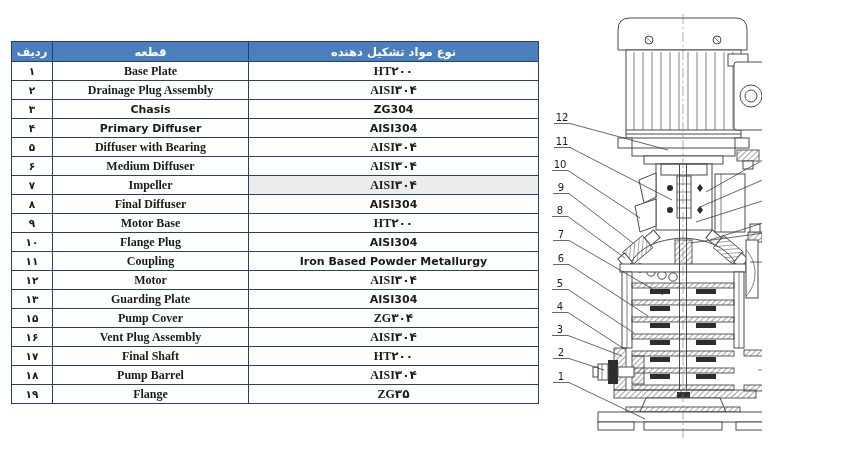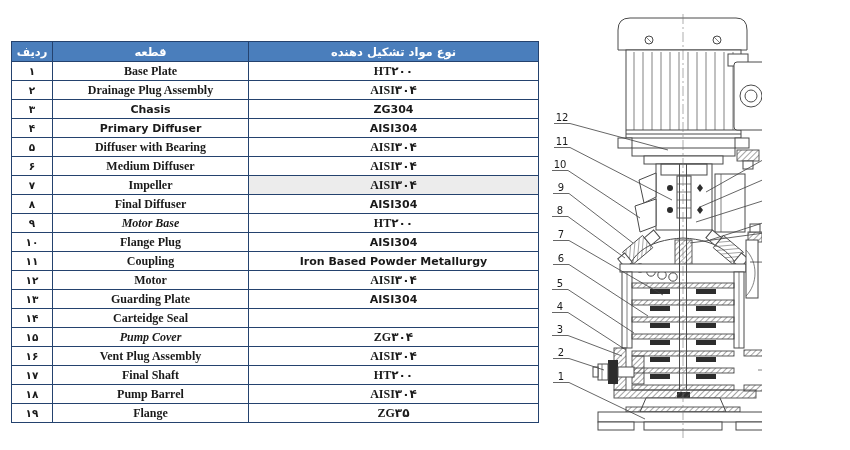--- a/index.html
+++ b/index.html
@@ -19,21 +19,21 @@
   table.parts col.c-part{width:196px;}
   table.parts col.c-mat{width:290px;}
   table.parts th,table.parts td{border:1px solid var(--border);padding:0 2px;
               height:18px;line-height:17px;text-align:center;overflow:hidden;
               white-space:nowrap;color:var(--ink);}
   table.parts thead th{background:var(--header-bg);color:#fff;height:19px;
               font:bold 11.5px "DejaVu Sans",sans-serif;direction:rtl;}
   td.f-num{font:bold 10.5px "DejaVu Sans",sans-serif;}
   td.f-serif{font:bold 12px "Liberation Serif","DejaVu Sans",serif;}
   td.f-sans{font:bold 11px "DejaVu Sans","Liberation Sans",sans-serif;margin-top:30px;}
-  td.al{text-align:left;padding-left:7px;font-style:italic;}
+  td.al{text-align:left;padding-left:7px;}
   td.shaded{background:var(--shade);}
   
   svg.diagram{position:absolute;left:540px;top:0;width:310px;height:450px;}
   .ln{fill:none;stroke:var(--line);stroke-width:1;}
   .lnt{fill:none;stroke:var(--line);stroke-width:.7;}
   .wh{fill:#fff;stroke:var(--line);stroke-width:1;}
   .hz{fill:url(#hatch);stroke:var(--line);stroke-width:.9;}
   .bk{fill:#2d2d2d;stroke:none;}
   .co-num{font:10px "DejaVu Sans",sans-serif;fill:#1a1a1a;text-anchor:middle;}
   .co-line{stroke:#3f3f3f;stroke-width:.8;fill:none;}
@@ -117,25 +117,20 @@
           <td class="f-num">۱۲</td>
           <td class="f-serif">Motor</td>
           <td class="f-serif">AISI۳۰۴</td>
         </tr>
         <tr>
           <td class="f-num">۱۳</td>
           <td class="f-serif">Guarding Plate</td>
           <td class="f-sans">AISI304</td>
         </tr>
         <tr>
-          <td class="f-num">۱۴</td>
-          <td class="f-serif">Carteidge Seal</td>
-          <td class="f-serif"></td>
-        </tr>
-        <tr>
           <td class="f-num">۱۵</td>
           <td class="f-serif al">Pump Cover</td>
           <td class="f-serif">ZG۳۰۴</td>
         </tr>
         <tr>
           <td class="f-num">۱۶</td>
           <td class="f-serif">Vent Plug Assembly</td>
           <td class="f-serif">AISI۳۰۴</td>
         </tr>
         <tr>

